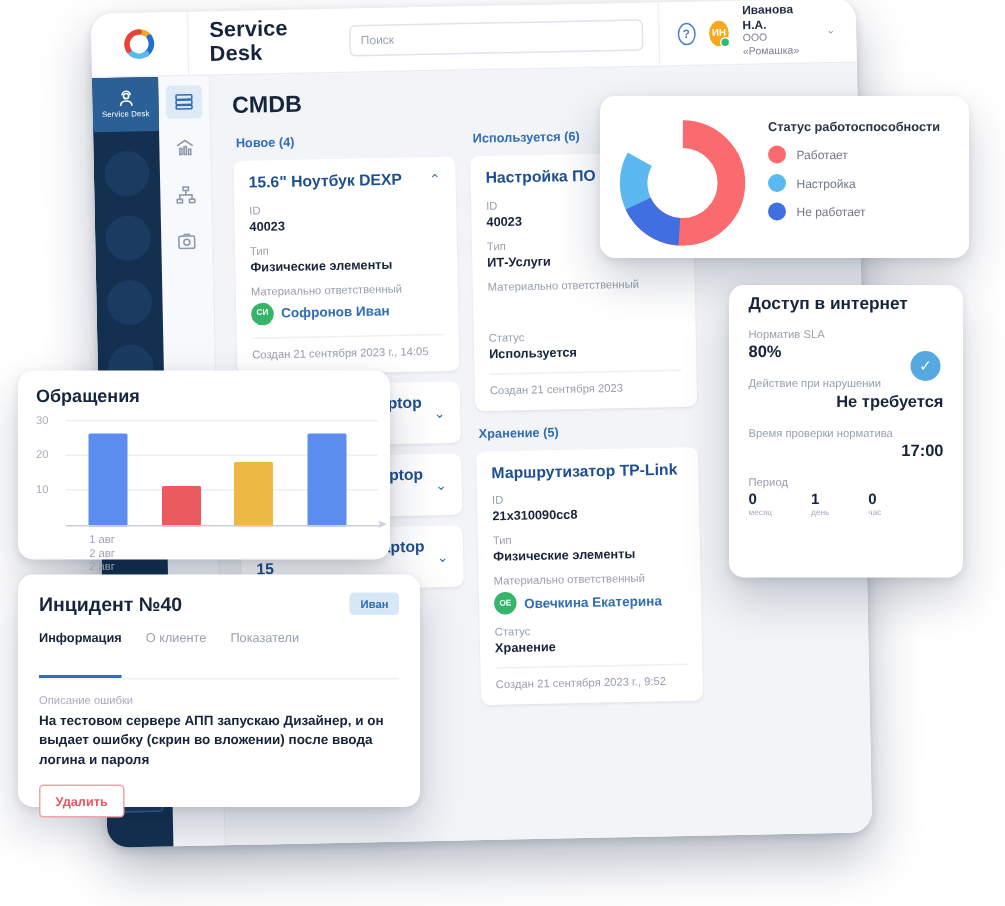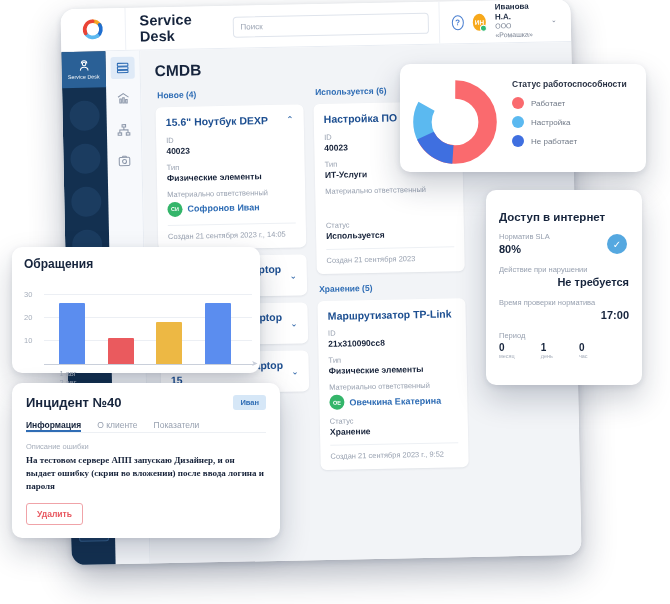--- a/index.html
+++ b/index.html
@@ -71,53 +71,53 @@
   .float{position:absolute;background:#fff;border-radius:10px;box-shadow:0 14px 30px rgba(17,30,60,.22),0 2px 6px rgba(17,30,60,.10);}
 
   
   .f-donut{left:400px;top:64px;width:246px;height:108px;display:flex;align-items:flex-start;padding:15px 12px;box-sizing:border-box;gap:14px;}
   .legend-title{font-size:8.5px;font-weight:700;color:#2b3446;margin-bottom:8px;}
   .legend-item{display:flex;align-items:center;gap:7px;margin-bottom:7px;}
   .legend-dot{width:12px;height:12px;border-radius:50%;}
   .legend-label{font-size:8px;color:#6f7embed;color:#6f7886;}
 
   
-  .f-sla{left:486px;top:190px;width:156px;height:195px;padding:21px 13px;box-sizing:border-box;}
+  .f-sla{left:486px;top:190px;width:156px;height:195px;padding:7px 13px;box-sizing:border-box;}
   .sla-title{font-size:11.5px;font-weight:700;color:#16243c;margin-bottom:9px;}
   .sla-check{position:absolute;right:15px;top:44px;width:20px;height:20px;border-radius:50%;background:#55a8e0;color:#fff;display:flex;align-items:center;justify-content:center;font-size:10px;}
   .sla-label{font-size:7.5px;color:#98a1b0;margin-bottom:2px;}
   .sla-value{font-size:11px;font-weight:700;color:#16243c;margin-bottom:10px;}
   .sla-value.sm{font-size:11px;text-align:right;}
   .period-row{display:flex;gap:26px;margin-top:2px;}
   .p-num{font-size:10px;font-weight:700;color:#16243c;}
   .p-unit{font-size:5.5px;color:#a6aebb;}
 
   
   .f-bars{left:12px;top:247px;width:248px;height:126px;padding:10px 12px 8px 12px;box-sizing:border-box;}
-  .bars-title{font-size:12px;font-weight:700;color:#16243c;margin-bottom:20px;}
+  .bars-title{font-size:12px;font-weight:700;color:#16243c;margin-bottom:6px;}
   .plot{position:relative;height:74px;margin-left:20px;}
   .gridline{position:absolute;left:0;right:-4px;height:1px;background:#eceff4;}
   .ytick{position:absolute;left:-20px;font-size:7.5px;color:#a6aebb;transform:translateY(-50%);}
   .bars{position:absolute;left:4px;right:6px;bottom:0;height:100%;display:flex;align-items:flex-end;justify-content:space-around;}
   .bar{width:26px;border-radius:1px;}
   .axis{position:absolute;left:0;right:-6px;bottom:0;height:1px;background:#c9cfda;}
   .arrow{position:absolute;right:-10px;bottom:-3px;color:#c9cfda;font-size:8px;}
   .xlabels{display:flex;justify-content:space-around;margin-left:24px;margin-top:4px;flex-direction:column;}
   .xlabel{font-size:7.5px;color:#9aa3b2;width:40px;text-align:center;}
 
   
   .f-inc{left:12px;top:383px;width:268px;height:155px;padding:12px 14px;box-sizing:border-box;}
   .inc-head{display:flex;align-items:center;justify-content:space-between;}
   .inc-title{font-size:13px;font-weight:700;color:#16243c;}
   .badge{background:#d6e7f7;color:#2f6db5;font-size:7.5px;font-weight:600;border-radius:3px;padding:3px 7px;}
   .tabs{display:flex;gap:16px;margin-top:10px;border-bottom:1px solid #edf0f4;}
-  .tab{font-size:8.5px;color:#98a1b0;padding-bottom:0;}
+  .tab{font-size:8.5px;color:#98a1b0;padding-bottom:20px;}
   .tab.active{color:#16243c;font-weight:700;border-bottom:2px solid #2f6db5;}
   .desc-label{font-size:7.5px;color:#a6aebb;margin-top:9px;}
-  .desc-text{font-size:9px;color:#17233a;font-weight:700;line-height:1.45;margin-top:3px;font-family:Liberation Serif, serif;}
+  .desc-text{font-size:9px;color:#17233a;font-weight:700;line-height:1.45;margin-top:3px;}
   .btn-row{display:flex;gap:8px;margin-top:10px;}
   .btn-primary{background:#1d568f;color:#fff;font-size:8.5px;font-weight:700;border-radius:3px;padding:6px 10px;border:none;}
   .btn-danger{background:#fff;color:#e8575f;font-size:8.5px;font-weight:700;border-radius:3px;padding:5px 10px;border:1px solid #f0a3a8;}
 </style>
 </head>
 <body>
 
 <div class="stage">
 
   <div class="app-window">

